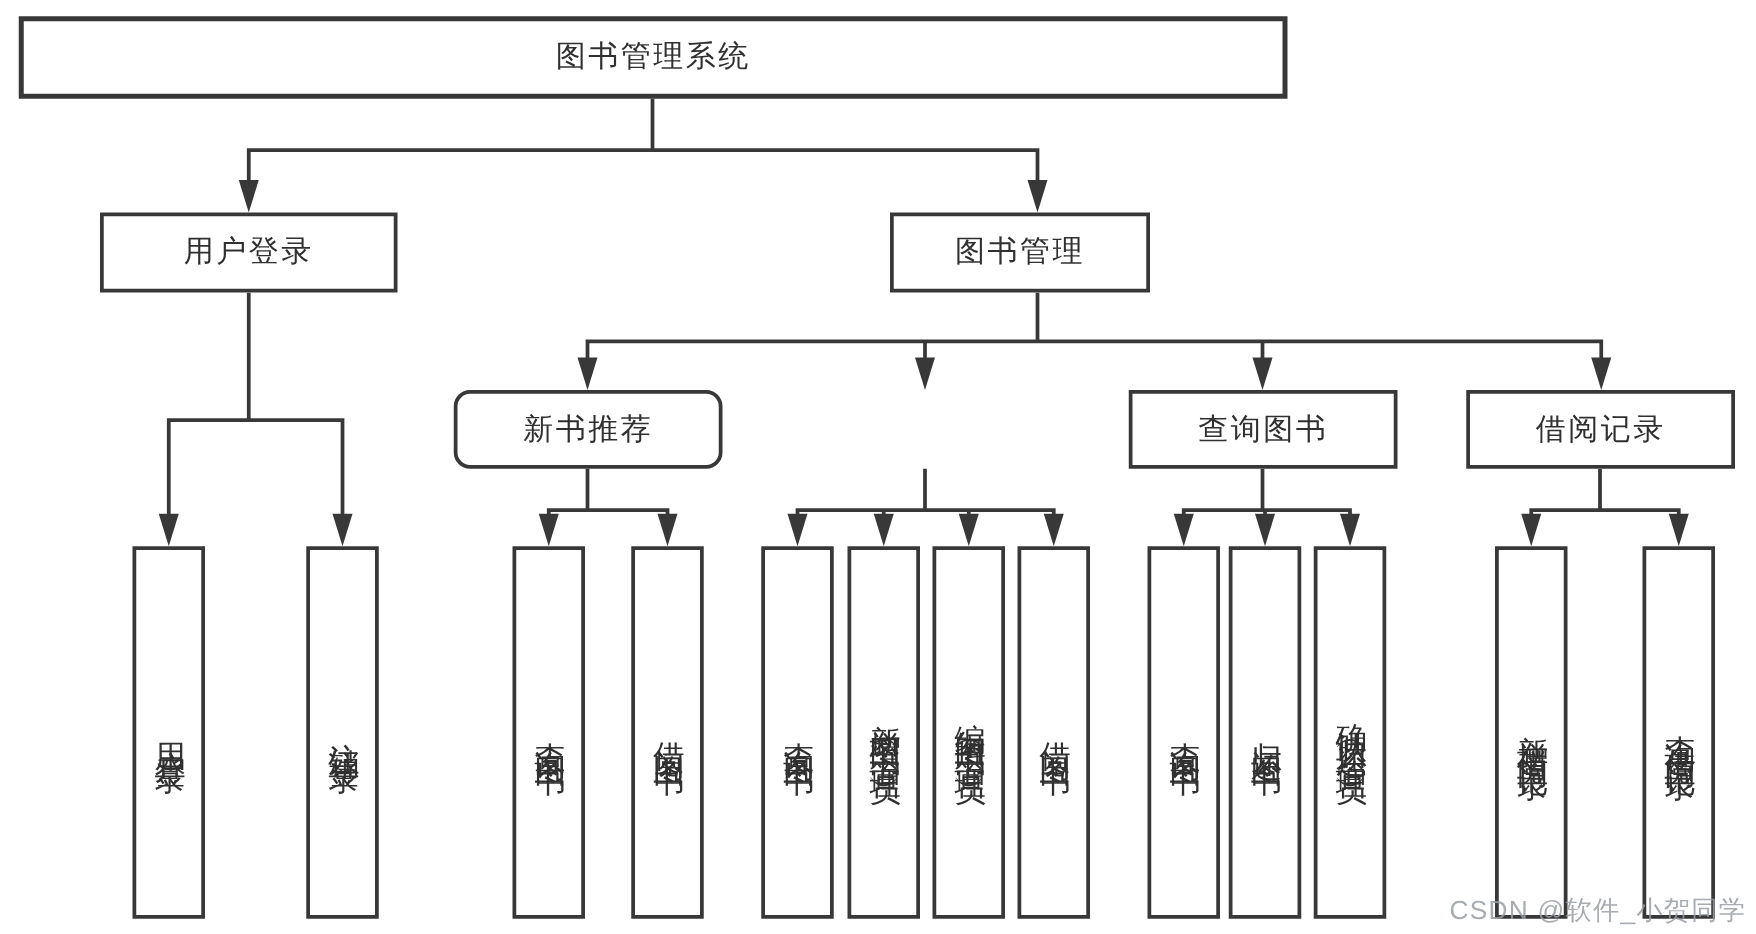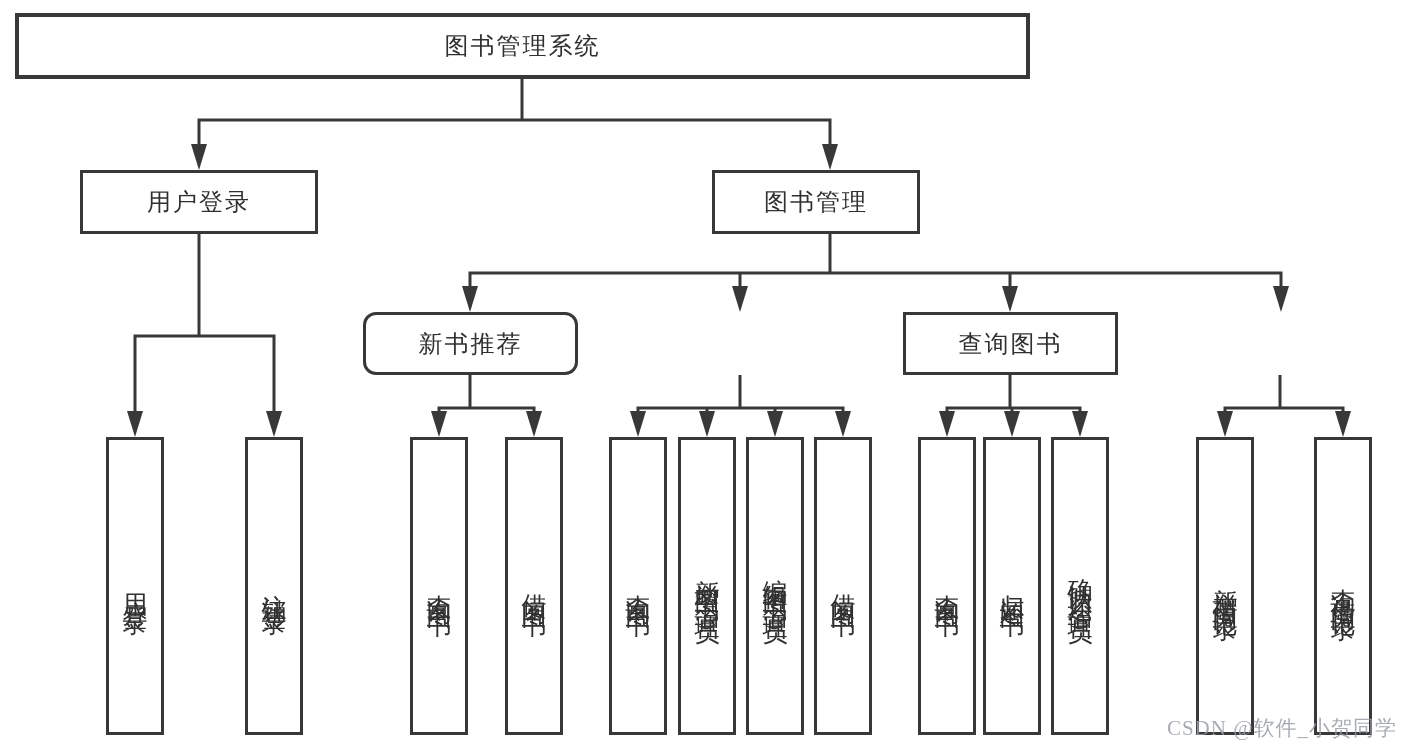--- a/index.html
+++ b/index.html
@@ -53,21 +53,20 @@
   #l-cur-confirm {left:1051px;}
   #l-recs-add    {left:1196px;}
   #l-recs-query  {left:1314px;}
   .watermark{
     position:absolute;
     right:8px;bottom:5px;
     color:rgba(152,157,164,0.85);
     font-size:21px;
     letter-spacing:1px;
     z-index:5;
-    font-family:Liberation Serif, serif;
   }
 </style>
 </head>
 <body>
 
 <div id="stage">
 
   <svg id="connectors" width="1405" height="747" viewBox="0 0 1405 747">
     <g stroke="#383838" stroke-width="3" fill="none">
       <polyline points="522,68 522,120"></polyline>
@@ -143,20 +142,21 @@
     </g>
   </svg>
 
   <div class="node" id="n-root">图书管理系统</div>
 
   <div class="node" id="n-login">用户登录</div>
   <div class="node" id="n-mgmt">图书管理</div>
 
   <div class="node" id="n-rec">新书推荐</div>
   <div class="node" id="n-cur">查询图书</div>
+  <div class="node" id="n-recs">借阅记录</div>
 
   <div class="node leaf" id="l-login-user">用户登录</div>
   <div class="node leaf" id="l-login-logout">注销登录</div>
 
   <div class="node leaf" id="l-rec-query">查询图书</div>
   <div class="node leaf" id="l-rec-borrow">借阅图书</div>
 
   <div class="node leaf" id="l-bor-query">查询图书</div>
   <div class="node leaf" id="l-bor-add">新增图书（管理员）</div>
   <div class="node leaf" id="l-bor-edit">编辑图书（管理员）</div>

